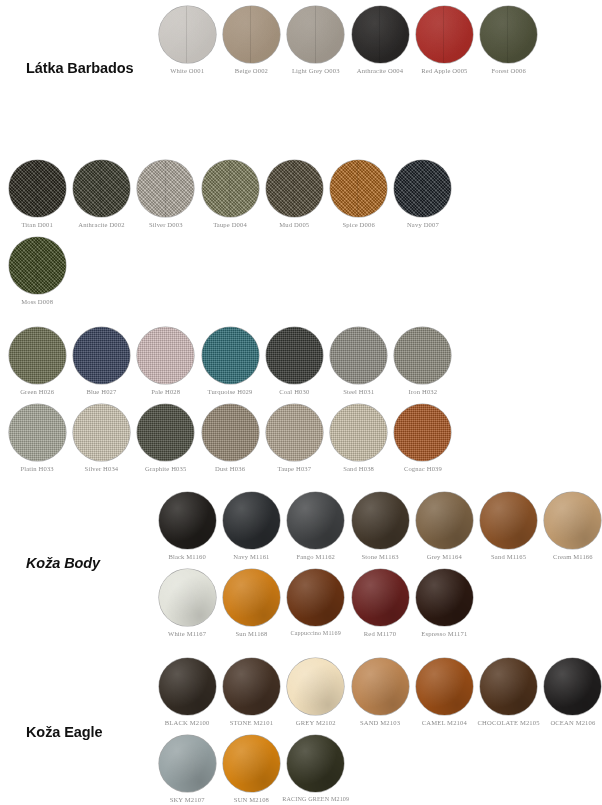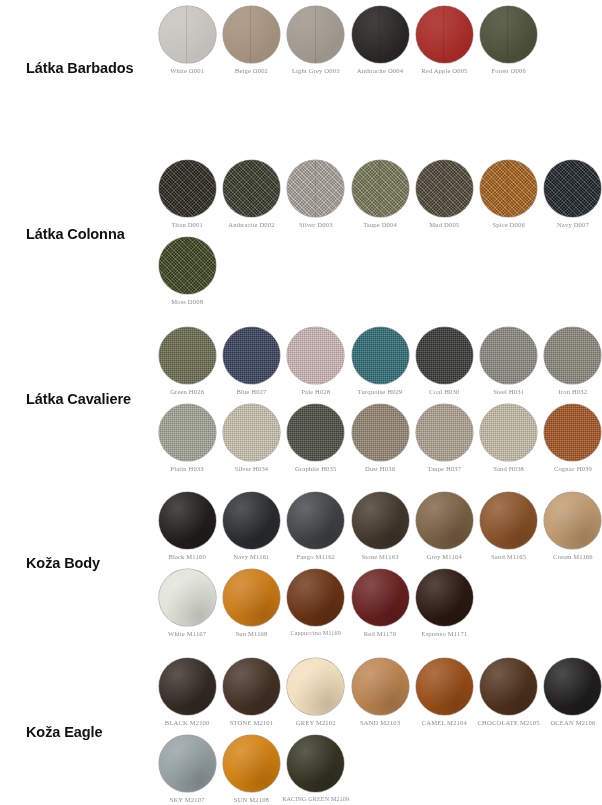--- a/index.html
+++ b/index.html
@@ -150,21 +150,20 @@
             <div class="swatch" style="background: rgb(76, 79, 55);">
               <div class="tex tex-plain"></div>
               <div class="seam"></div>
             </div>
             <div class="swatch-label">Forest O006</div>
           </div>
         </div>
       </div>
     </div>
     <div class="section" style="position: absolute; left: 0px; top: 160px;">
-      <div class="section-label" style="height: 148px;">Látka Colonna</div>
       <div class="swatch-area">
         <div class="srow">
           <div class="swatch-cell">
             <div class="swatch" style="background: rgb(44, 42, 32);">
               <div class="tex tex-knit"></div>
               <div class="seam"></div>
             </div>
             <div class="swatch-label">Titan D001</div>
           </div>
           <div class="swatch-cell">
@@ -216,21 +215,20 @@
             <div class="swatch" style="background: rgb(63, 74, 32);">
               <div class="tex tex-knit"></div>
               <div class="seam"></div>
             </div>
             <div class="swatch-label">Moss D008</div>
           </div>
         </div>
       </div>
     </div>
     <div class="section" style="position: absolute; left: 0px; top: 327px;">
-      <div class="section-label" style="height: 144px;">Látka Cavaliere</div>
       <div class="swatch-area">
         <div class="srow">
           <div class="swatch-cell">
             <div class="swatch" style="background: rgb(107, 110, 80);">
               <div class="tex tex-weave"></div>
             </div>
             <div class="swatch-label">Green H026</div>
           </div>
           <div class="swatch-cell">
             <div class="swatch" style="background: rgb(54, 65, 92);">
@@ -310,21 +308,21 @@
           <div class="swatch-cell">
             <div class="swatch" style="background: rgb(168, 85, 34);">
               <div class="tex tex-weave"></div>
             </div>
             <div class="swatch-label">Cognac H039</div>
           </div>
         </div>
       </div>
     </div>
     <div class="section" style="position: absolute; left: 0px; top: 492px;">
-      <div class="section-label" style="height: 142px;">Koža Body</div>
+      <div class="section-label" style="height: 142px; font-style: italic;">Koža Body</div>
       <div class="swatch-area">
         <div class="srow">
           <div class="swatch-cell">
             <div class="swatch" style="background: rgb(34, 31, 28);">
               <div class="tex tex-leather"></div>
             </div>
             <div class="swatch-label">Black M1160</div>
           </div>
           <div class="swatch-cell">
             <div class="swatch" style="background: rgb(43, 46, 49);">

